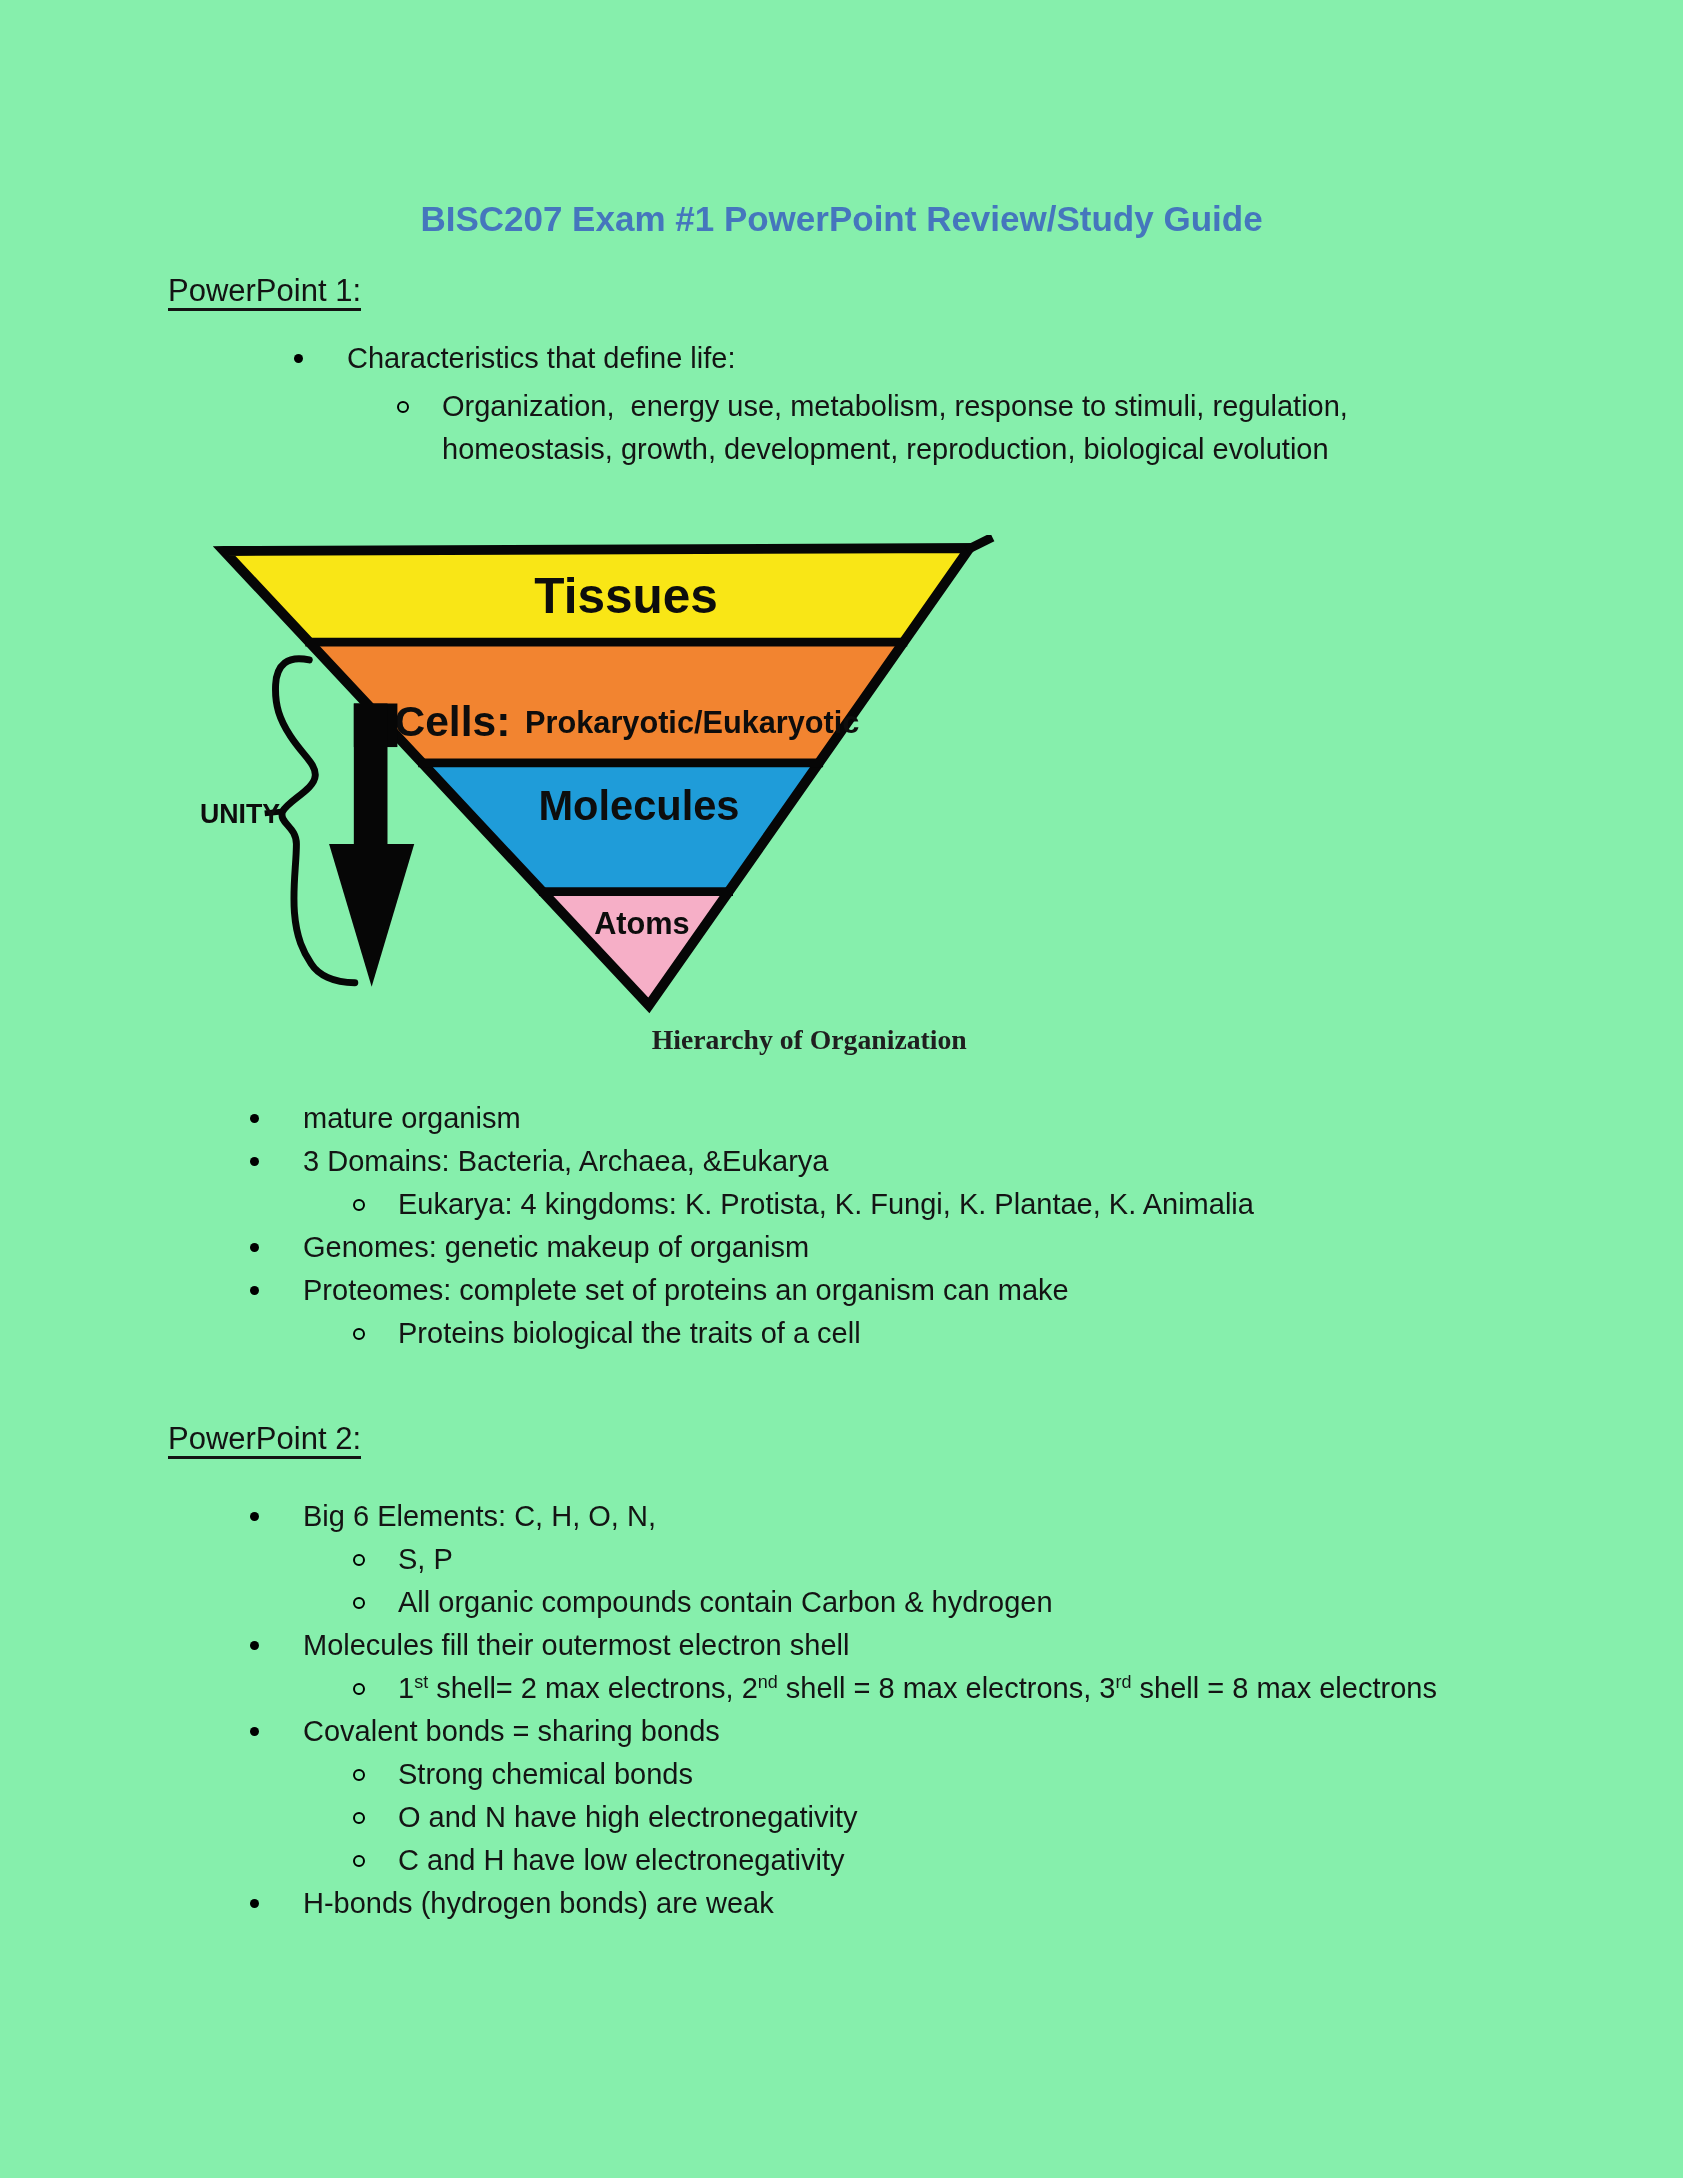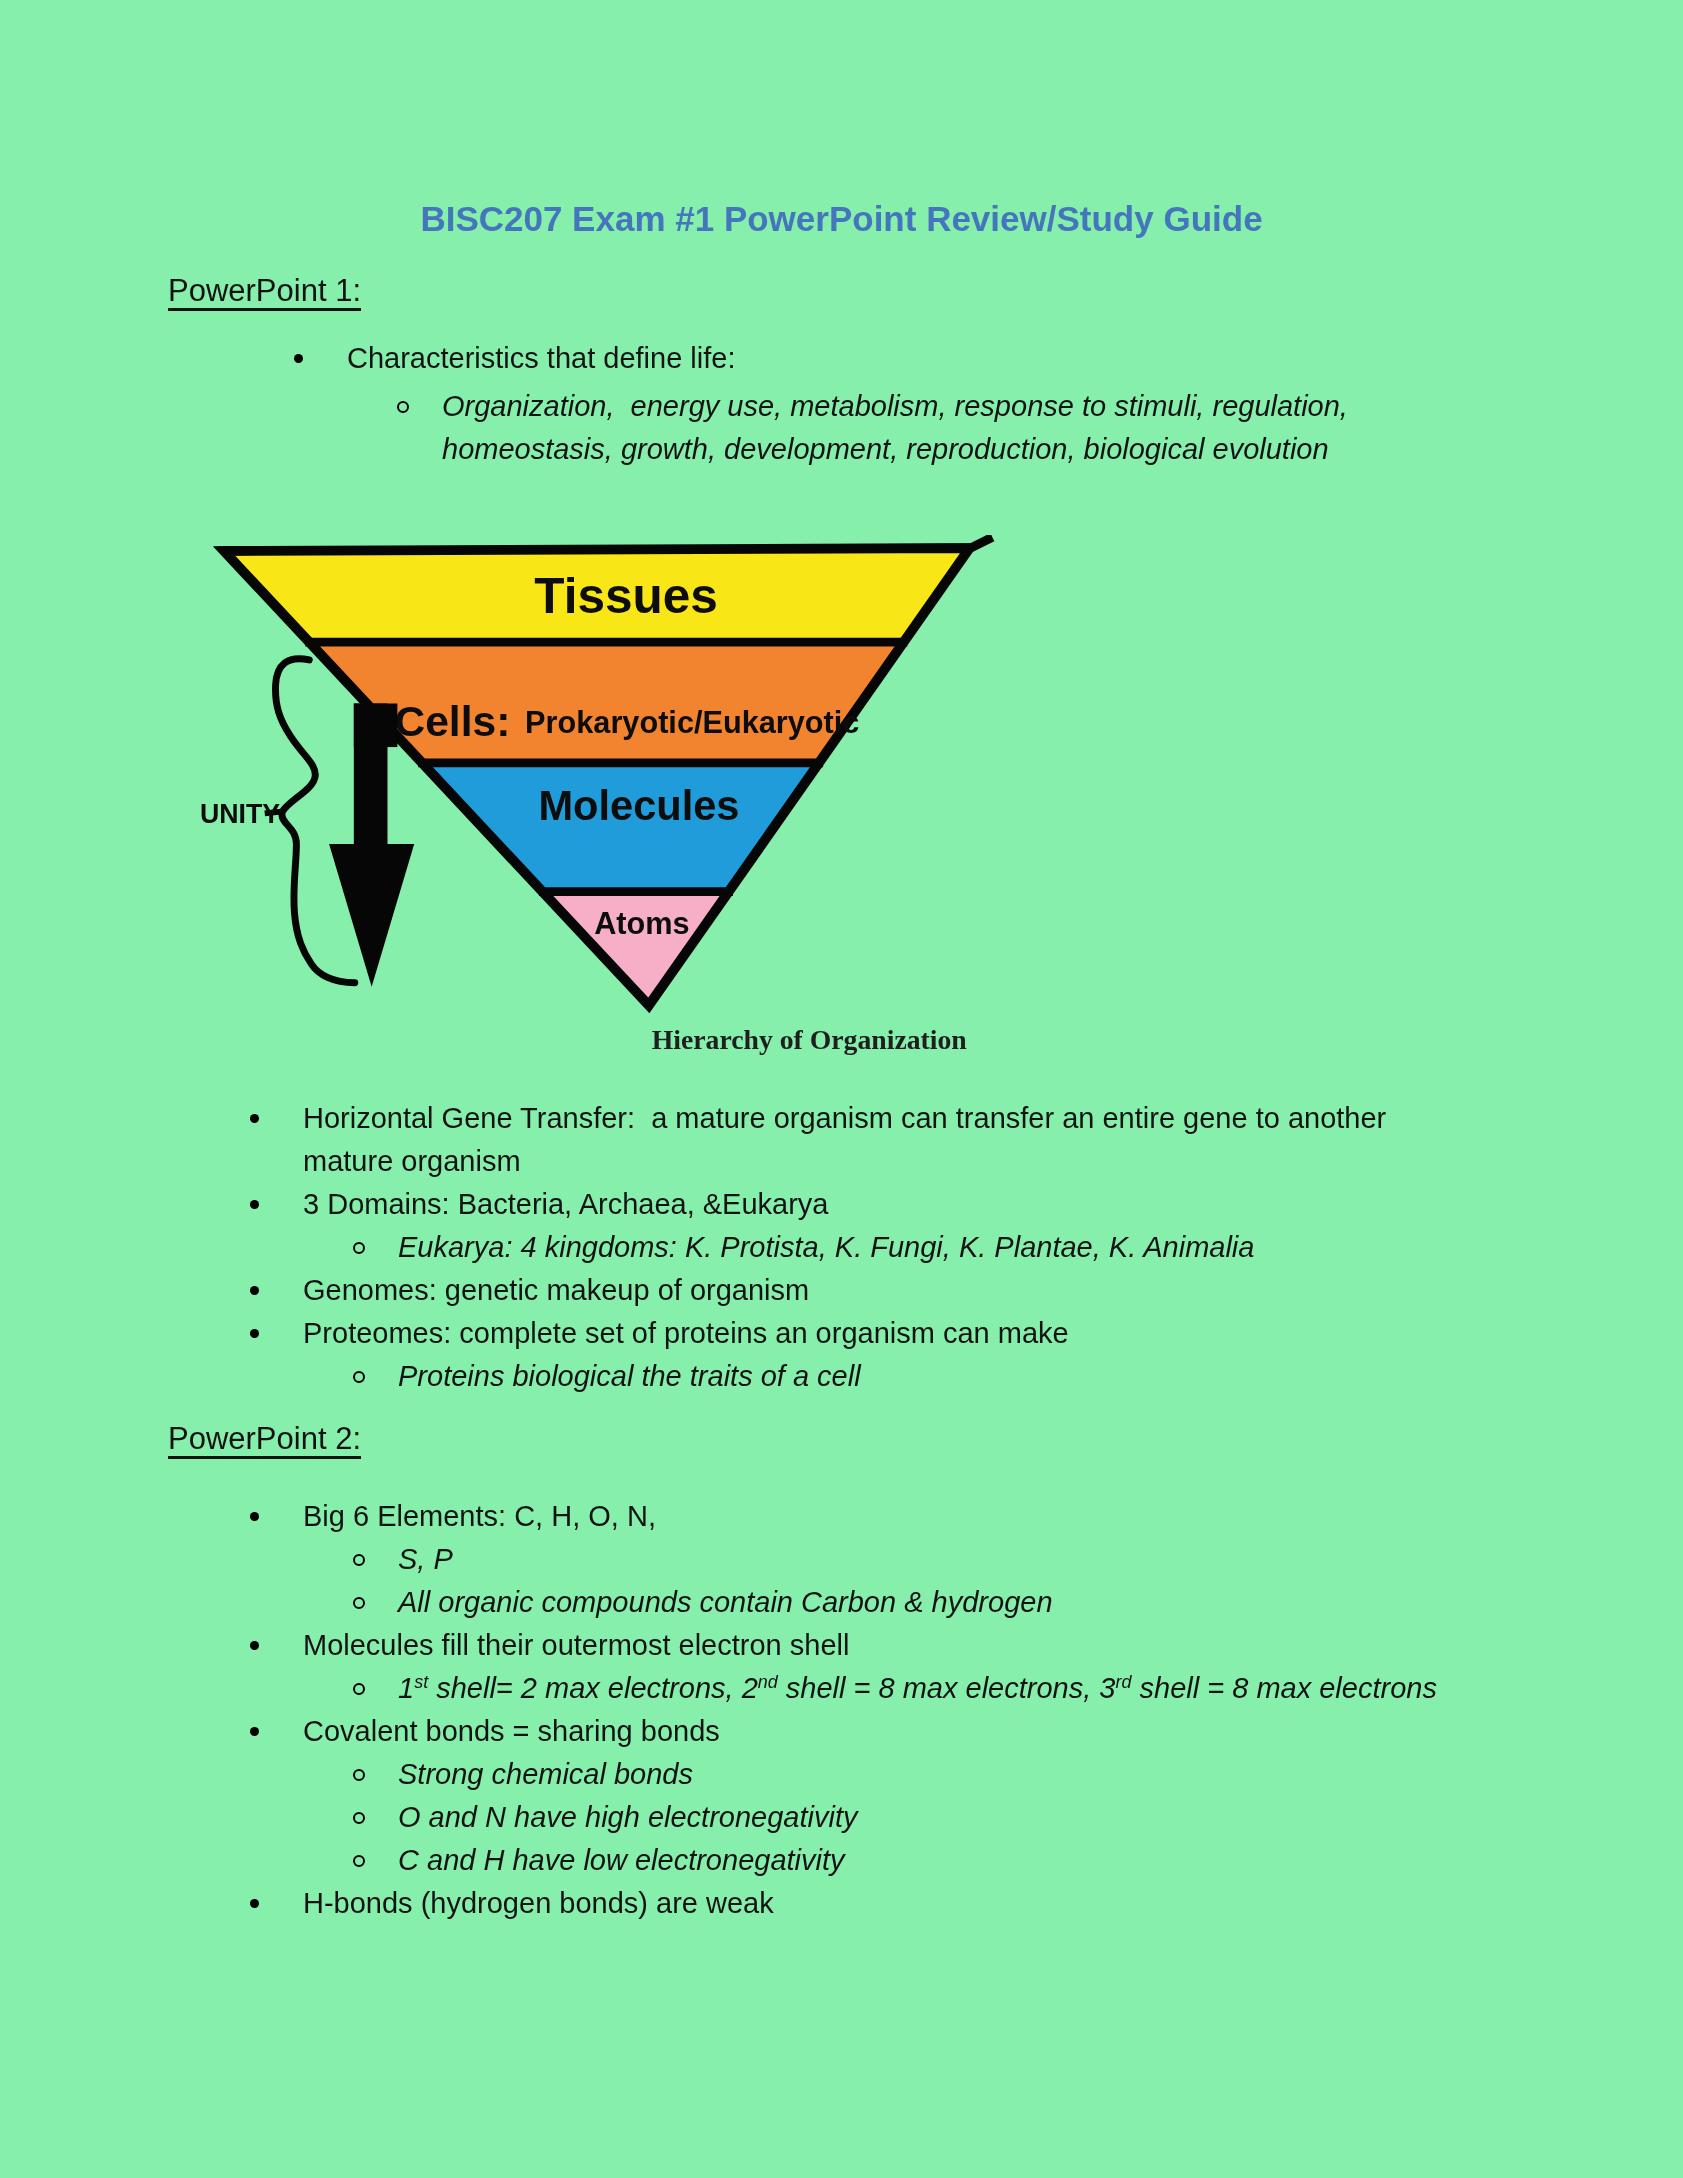--- a/index.html
+++ b/index.html
@@ -25,21 +25,21 @@
   #ul1 { top:337px;padding-left:44px; }
   #ul2 { top:1097px; }
   #ul3 { top:1495px; }
 
   li { position:relative; font-size:29px; line-height:43px; color:#141414; }
   li.l1 { padding-left:303px; }
   li.l1::before {
     content:""; position:absolute; left:250px; top:17px;
     width:9px; height:9px; border-radius:50%; background:#000;
   }
-  li.l2 { padding-left:398px;font-style:italic; }
+  li.l2 { padding-left:398px; }
   li.l2::before {
     content:""; position:absolute; left:353px; top:16px;
     width:8px; height:8px; border-radius:50%; border:2.5px solid #000; background:transparent;
   }
   #ul1 li.l2 { margin-top:5px; }
   .ln { display:block; white-space:pre; }
   li.nowrap { white-space:nowrap; }
   sup { font-size:0.62em; line-height:0; vertical-align:10px; }
 
   svg.figure { position:absolute; left:139px; top:535px; width:891px; height:535px; }
@@ -93,21 +93,20 @@
 
     <rect x="217" y="170" width="44" height="44" fill="#060606"></rect>
     <rect x="217" y="170" width="34" height="150" fill="#060606"></rect>
     <polygon points="192,312 278,312 235,456" fill="#060606"></polygon>
 
     <text class="fig-caption" x="677" y="519" font-size="28" text-anchor="middle">Hierarchy of Organization</text>
   </svg>
 
   <ul class="list" id="ul2">
     <li class="l1">
-      <span class="ln">Horizontal Gene Transfer:  a mature organism can transfer an entire gene to another</span>
       <span class="ln">mature organism</span>
     </li>
     <li class="l1">
       <span>3 Domains: Bacteria, Archaea, &amp;Eukarya</span>
     </li>
     <li class="l2">
       <span>Eukarya: 4 kingdoms: K. Protista, K. Fungi, K. Plantae, K. Animalia</span>
     </li>
     <li class="l1">
       <span>Genomes: genetic makeup of organism</span>

